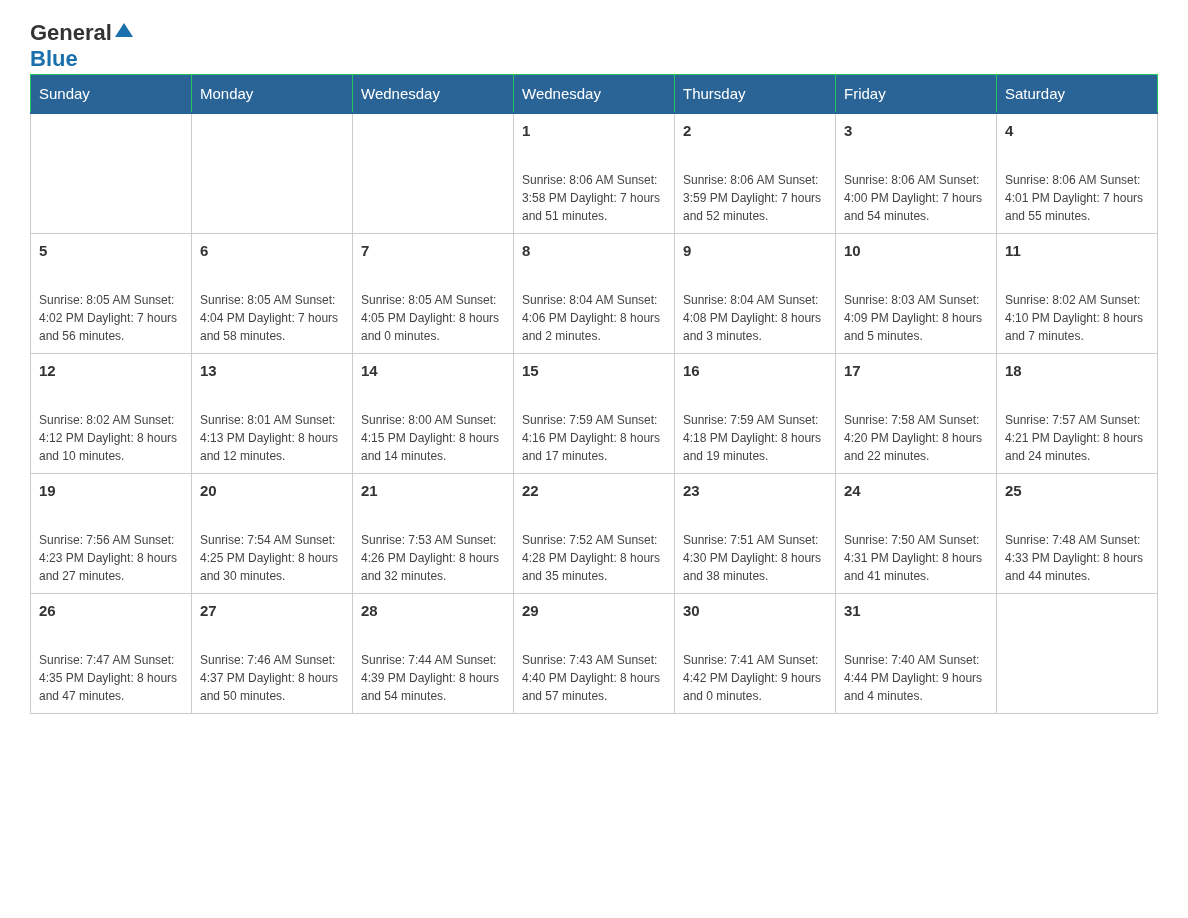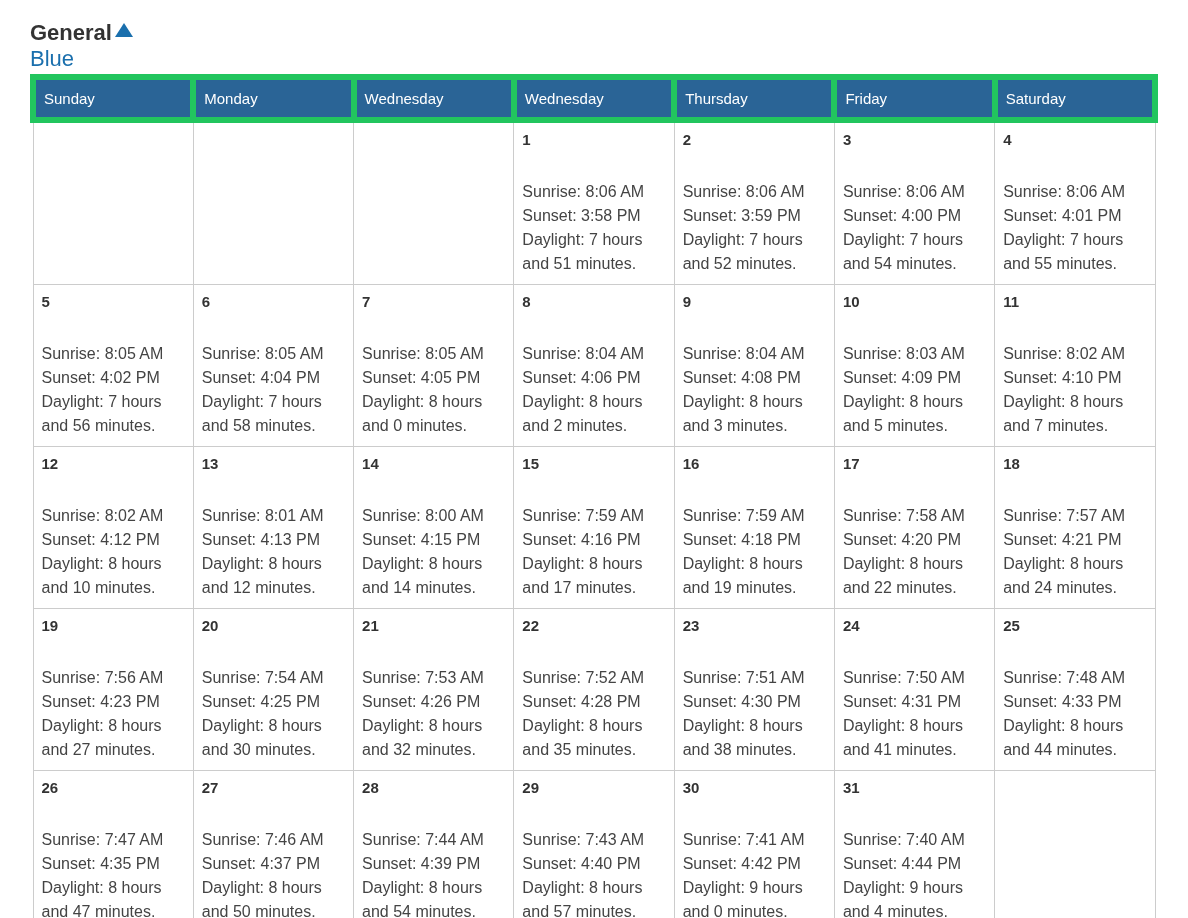--- a/index.html
+++ b/index.html
@@ -16,21 +16,21 @@
       justify-content: space-between;
       margin-bottom: 2px;
     }
     .logo-text-general {
       font-size: 22px;
       font-weight: bold;
       color: #333;
     }
     .logo-text-blue {
       font-size: 22px;
-      font-weight: normal;
+      font-weight: bold;
       color: #1a6fad;
     }
     .title-section {
       text-align: right;
     }
     .page-title {
       font-size: 42px;
       font-weight: bold;
       color: #222;
       line-height: 1.1;
@@ -45,21 +45,21 @@
       border-collapse: collapse;
       table-layout: fixed;
     }
     thead tr th {
       background-color: #2a6496;
       color: #fff;
       padding: 10px 8px;
       text-align: left;
       font-size: 15px;
       font-weight: normal;
-      border: 6px solid #22c55e;
+      border: 1px solid #22c55e;
     }
     tbody tr td {
       vertical-align: top;
       padding: 8px;
       border: 1px solid #ccc;
       font-size: 12.5px;
       color: #333;
       min-height: 90px;
       height: 110px;
     }
@@ -70,21 +70,21 @@
       border-left: 1px solid #ccc;
     }
     .day-number {
       font-size: 15px;
       font-weight: bold;
       color: #333;
       display: block;
       margin-bottom: 3px;
     }
     .day-info {
-      font-size: 16px;
+      font-size: 12px;
       color: #444;
       line-height: 1.5;
       margin-top: 32px;
     }
     .empty-cell {
       background: #fff;
     }
     .logo-wrapper {
       display: flex;
       flex-direction: column;

